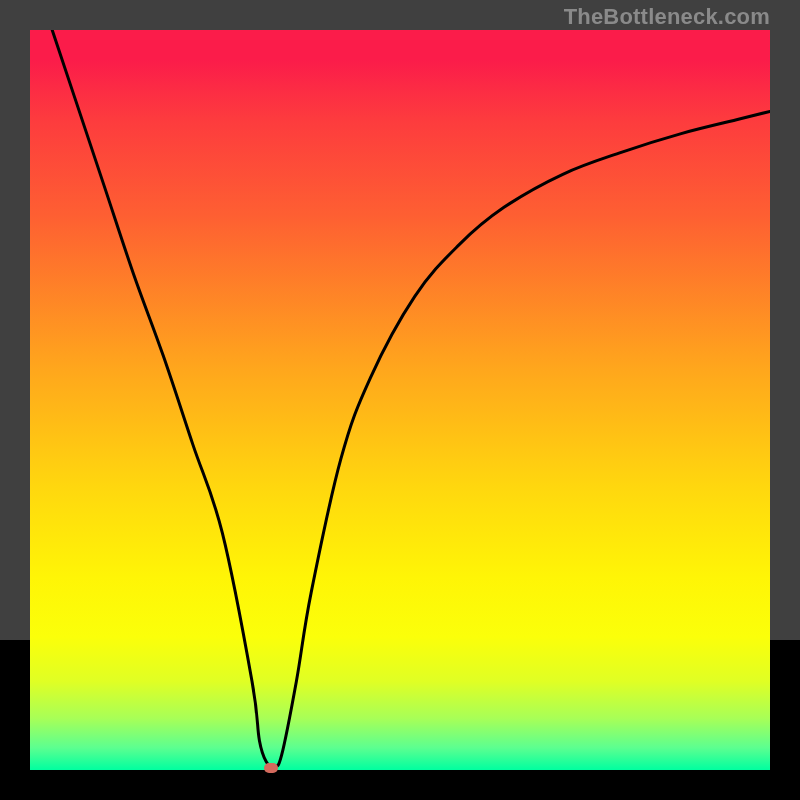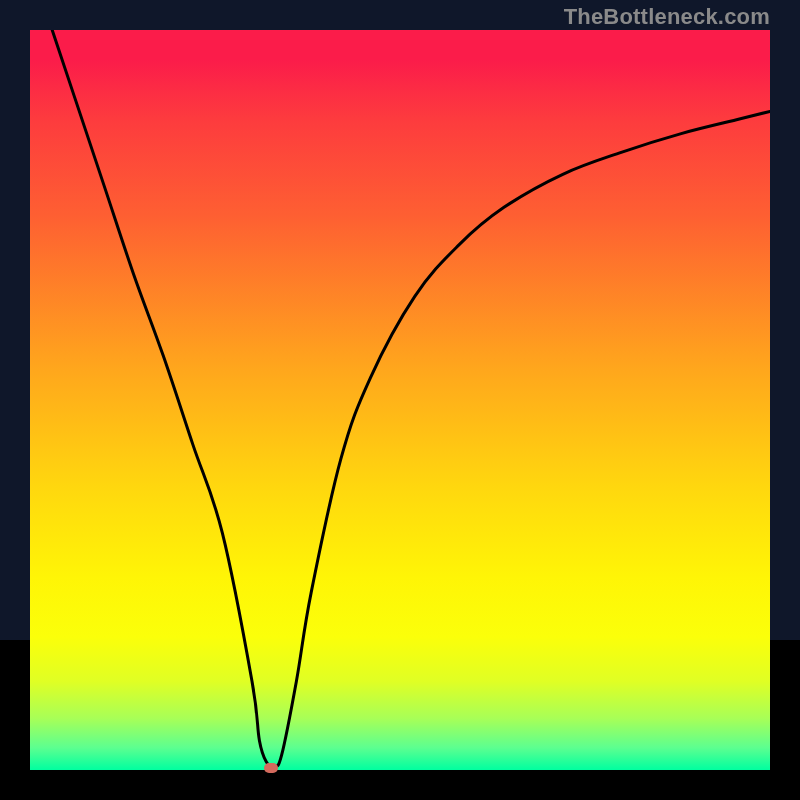--- a/index.html
+++ b/index.html
@@ -9,21 +9,21 @@
     height: 800px;
     background: #000;
     overflow: hidden;
   }
   .frame {
     position: absolute;
     top: 0;
     left: 0;
     width: 800px;
     height: 640px;
-    background: #0f172a;
+    background: #404040;
   }
   .plot-area {
     position: absolute;
     top: 30px;
     left: 30px;
     width: 740px;
     height: 740px;
     background: linear-gradient(to bottom,
       #fb1c4a 0%,
       #fb1c4a 4%,

